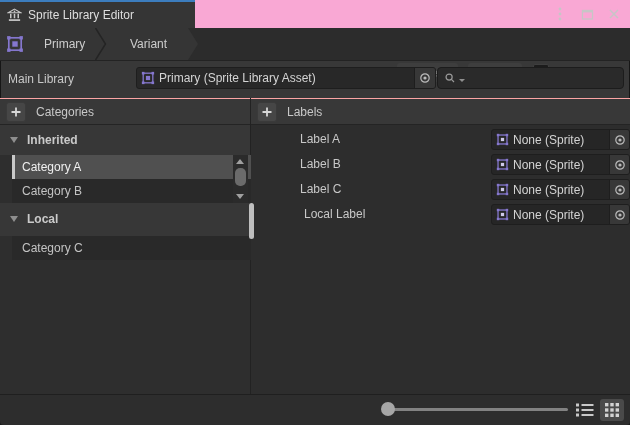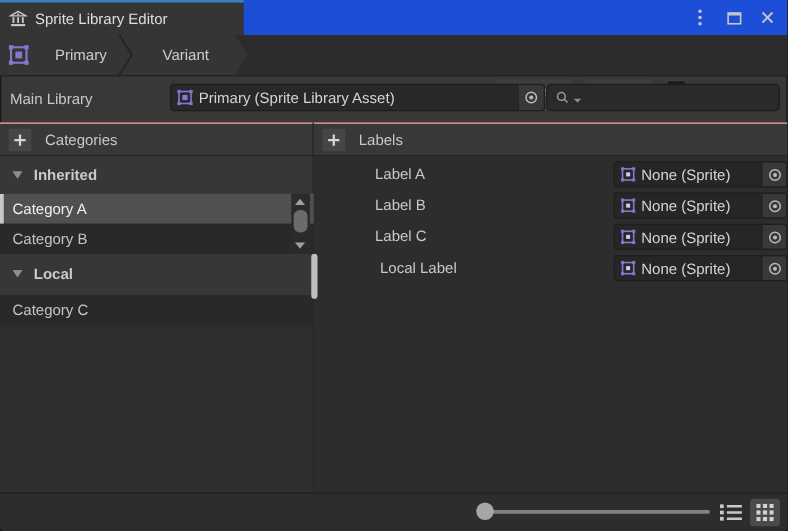--- a/index.html
+++ b/index.html
@@ -4,21 +4,21 @@
 <style>
   * { box-sizing: border-box; margin: 0; padding: 0; }
   html, body { width: 630px; height: 425px; background: #191919; }
   #window {
     position: relative; width: 630px; height: 425px;
     background: #383838; overflow: hidden;
     font-family: "Liberation Sans", sans-serif; font-size: 12px; color: #C8C8C8;
     box-shadow: inset 0 0 0 1px #161616; border-radius: 0 0 4px 4px;
   }
   
-  .titlebar { position: absolute; left: 0; top: 0; width: 100%; height: 28px; background: #1d4ed8; }
+  .titlebar { position: absolute; left: 0; top: 0; width: 100%; height: 28px; background: #f9a8d4; }
   .tab {
     position: absolute; left: 0; top: 0; width: 195px; height: 28px;
     background: #353535; border-top: 2px solid #3C7DBE;
     display: flex; align-items: center; gap: 6px; padding-left: 7px; color: #DEDEDE;
   }
   .winbtns { position: absolute; right: 9px; top: 0; height: 28px; display: flex; align-items: center; gap: 13px; }
   .winbtn { display: flex; align-items: center; justify-content: center; width: 14px; height: 16px; cursor: default; }
   
   .toolbar { position: absolute; left: 0; top: 28px; width: 100%; height: 33px; background: #2C2C2C; border-bottom: 1px solid #232323; }
   .crumbstrip {
@@ -67,21 +67,21 @@
   .vdivider { position: absolute; left: 250px; top: 98px; width: 1px; height: 296px; background: #222222; }
   
   .left-panel { position: absolute; left: 0; top: 125px; width: 250px; height: 269px; background: #2E2E2E; }
   .band { position: absolute; left: 0; width: 250px; background: #373737; }
   #band1 { top: 0; height: 30px; }
   #band2 { top: 78px; height: 33px; }
   .foldout { position: absolute; left: 0; width: 250px; height: 24px; display: flex; align-items: center; font-weight: bold; color: #CACACA; }
   #foldout-inherited { top: 3px; }
   #foldout-local { top: 82px; }
   .tri { width: 0; height: 0; border-left: 4.5px solid transparent; border-right: 4.5px solid transparent; border-top: 6px solid #8E8E8E; margin: 0 9px 0 10px; }
-  .cat-row { position: absolute; left: 0; width: 278px; height: 24px; line-height: 24px; padding-left: 10px; background: #292929; color: #C4C4C4; }
+  .cat-row { position: absolute; left: 12px; width: 278px; height: 24px; line-height: 24px; padding-left: 10px; background: #292929; color: #C4C4C4; }
   #cat-row-a { top: 30px; background: #505050; color: #F0F0F0; box-shadow: inset 3px 0 0 #C9C9C9; }
   #cat-row-b { top: 54px; }
   #cat-row-c { top: 111px; }
   #mini-scroll { position: absolute; left: 233px; top: 30px; width: 15px; height: 48px; background: #2B2B2B; }
   .sb-up { position: absolute; top: 4px; left: 3px; width: 0; height: 0; border-left: 4.5px solid transparent; border-right: 4.5px solid transparent; border-bottom: 5px solid #A0A0A0; }
   .sb-down { position: absolute; bottom: 4px; left: 3px; width: 0; height: 0; border-left: 4.5px solid transparent; border-right: 4.5px solid transparent; border-top: 5px solid #A0A0A0; }
   .sb-thumb { position: absolute; left: 2px; top: 13px; width: 11px; height: 18px; background: #6B6B6B; border-radius: 5px; }
   #divider-thumb { position: absolute; left: 249px; top: 203px; width: 5px; height: 36px; background: #BFBFBF; border-radius: 2.5px; z-index: 5; }
   
   .right-panel { position: absolute; left: 251px; top: 125px; width: 379px; height: 269px; background: #2D2D2D; }

